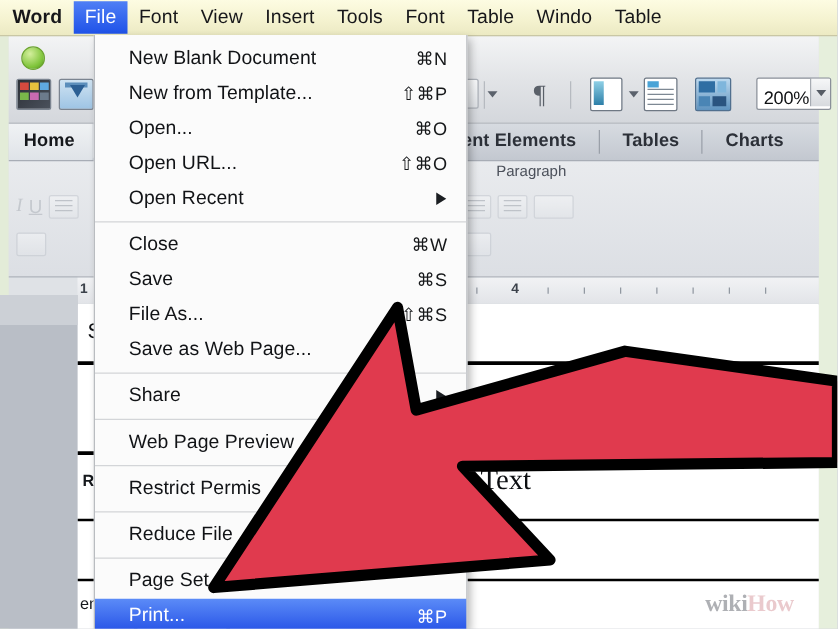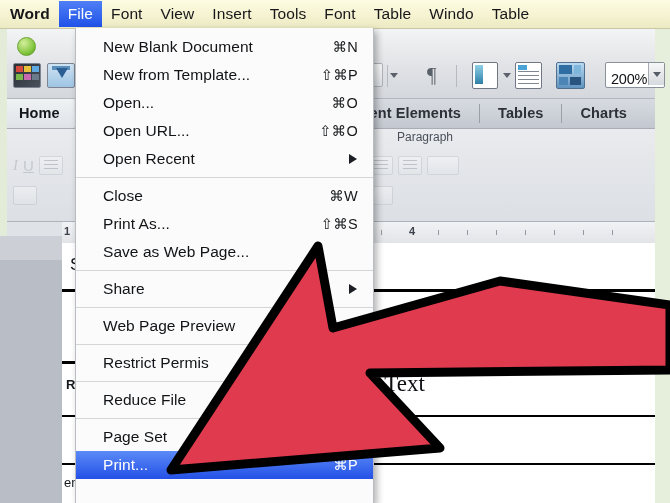--- a/index.html
+++ b/index.html
@@ -240,20 +240,23 @@
 
       <div class="tline" style="left:45px;top:0px;width:3px;height:214px;"></div>
       <div class="tline" style="left:119px;top:0px;width:3px;height:214px;"></div>
 
       <div class="cellh" style="left:352px;top:27px;">LAST NAME</div>
       <div class="cellbig" style="left:248px;top:82px;">Sample Text</div>
       <div class="cellsm" style="left:4px;top:88px;font-weight:bold;">R</div>
       <div class="cellsm" style="left:2px;top:186px;">en Name)</div>
     </div>
 
+    <div class="wikihow">
+      <span class="wk">wiki</span><span class="hw">How</span>
+    </div>
   </div>
 
   <div class="grey-left"></div>
   <div class="grey-left2"></div>
 
   <div class="ribbon-body">
     <div class="group-label" style="left:390px;">Paragraph</div>
 
     <div class="ghost-row" style="left:6px;top:28px;">
       <span class="ghost-txt" style="font-family:'Liberation Serif',serif;font-style:italic;font-size:15px;">I</span>
@@ -374,21 +377,25 @@
       <span class="subarrow"></span>
     </div>
 
     <div class="menu-sep"></div>
 
     <div class="menu-item">
       <span class="lbl">Close</span>
       <span class="key">⌘W</span>
     </div>
     <div class="menu-item">
-      <span class="lbl">Print As...</span>
+      <span class="lbl">Save</span>
+      <span class="key">⌘S</span>
+    </div>
+    <div class="menu-item">
+      <span class="lbl">File As...</span>
       <span class="key">⇧⌘S</span>
     </div>
     <div class="menu-item">
       <span class="lbl">Save as Web Page...</span>
     </div>
 
     <div class="menu-sep"></div>
 
     <div class="menu-item">
       <span class="lbl">Share</span>

